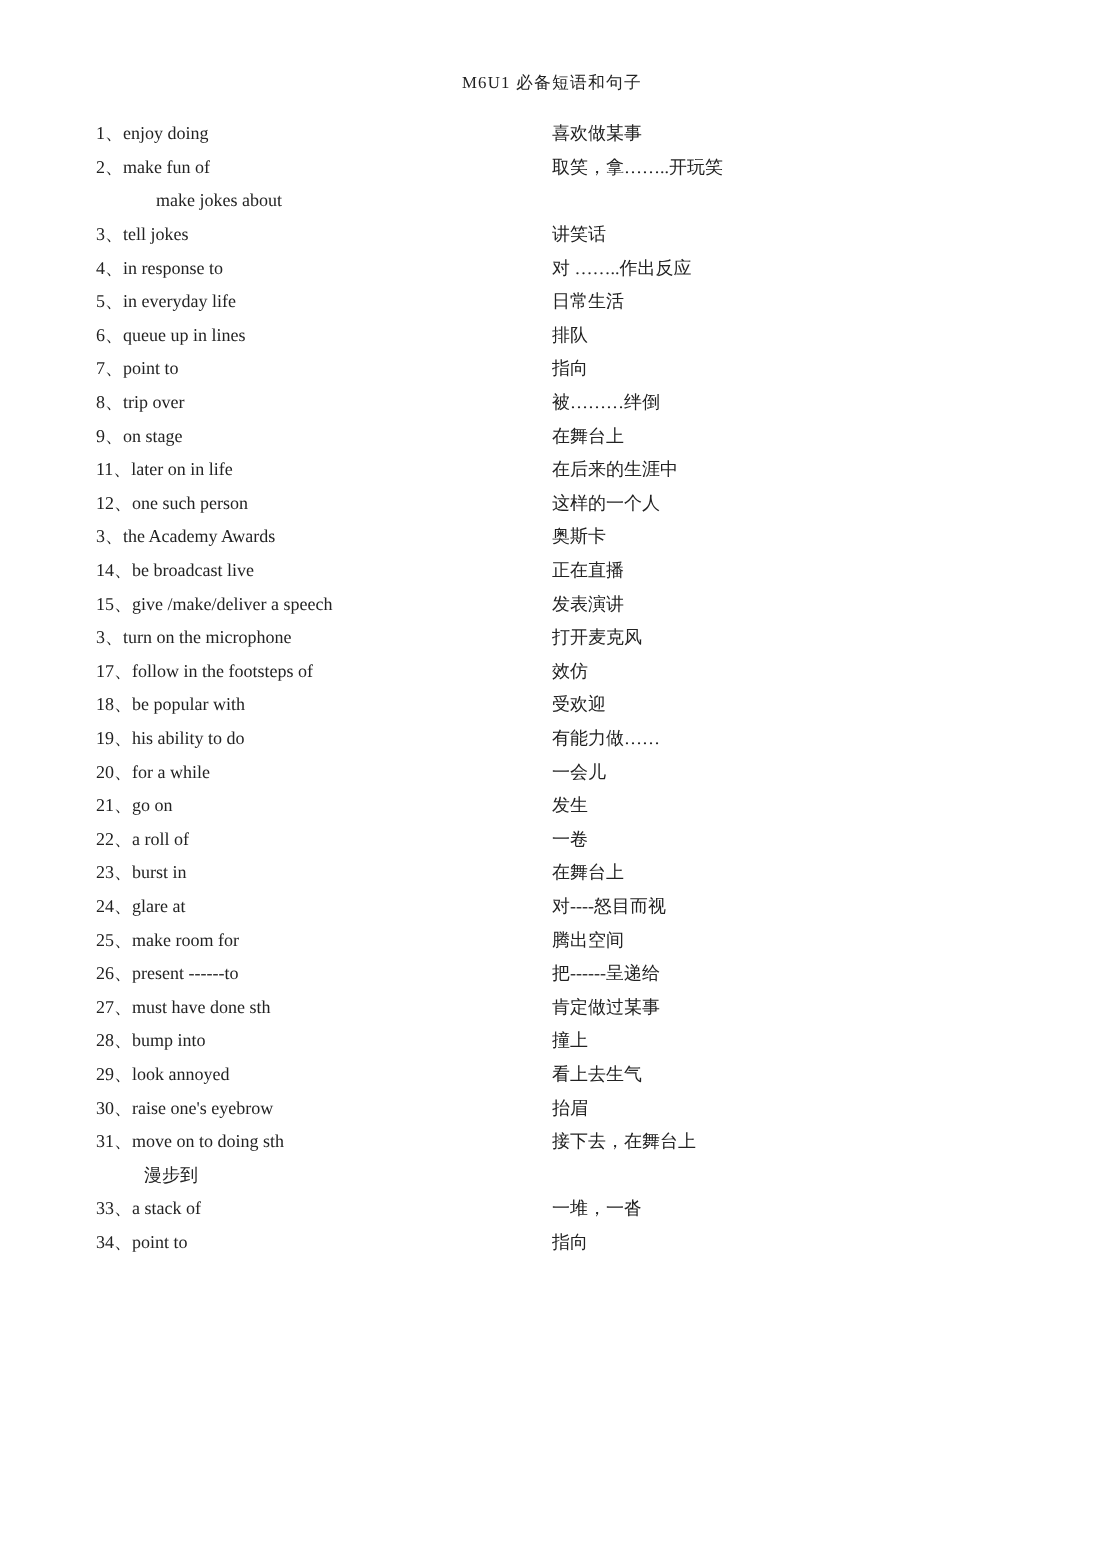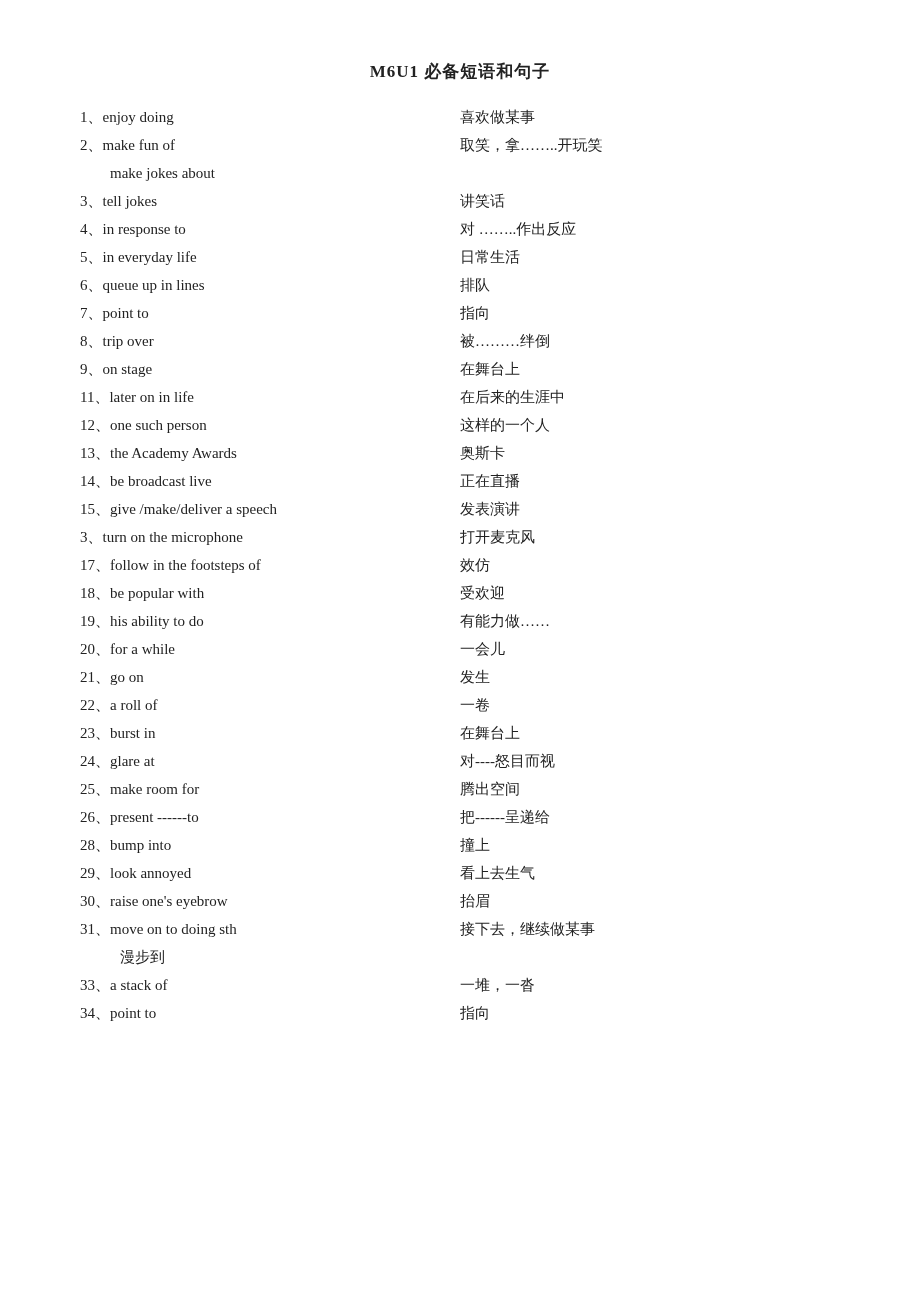--- a/index.html
+++ b/index.html
@@ -13,42 +13,42 @@
       font-family: "SimSun", "宋体", "Times New Roman", serif;
       font-size: 15px;
       color: #222222;
       width: 920px;
       min-height: 1300px;
       padding: 60px 80px 80px 80px;
     }
 
     .page-title {
       text-align: center;
-      font-weight: bold;
-      font-size: 17px;
+      font-weight: normal;
+      font-size: 14px;
       margin-bottom: 22px;
       letter-spacing: 1px;
     }
 
     .phrase-list {
       list-style: none;
       width: 100%;
     }
 
     .phrase-row {
       display: flex;
       flex-direction: row;
       align-items: center;
       min-height: 26px;
       margin-bottom: 2px;
       line-height: 1.7;
     }
 
     .phrase-row.sub-row {
-      margin-left: 30px;
+      margin-left: 50px;
     }
 
     .phrase-en {
       min-width: 340px;
       max-width: 340px;
       font-size: 15px;
       color: #222;
     }
 
     .phrase-zh {
@@ -106,21 +106,21 @@
     </li>
     <li class="phrase-row">
       <span class="phrase-en">11、later on in life</span>
       <span class="phrase-zh"> 在后来的生涯中</span>
     </li>
     <li class="phrase-row">
       <span class="phrase-en">12、one such person</span>
       <span class="phrase-zh">这样的一个人</span>
     </li>
     <li class="phrase-row">
-      <span class="phrase-en">13、the Academy Awards</span>
+      <span class="phrase-en">3、the Academy Awards</span>
       <span class="phrase-zh"> 奥斯卡</span>
     </li>
     <li class="phrase-row">
       <span class="phrase-en">14、be broadcast live</span>
       <span class="phrase-zh">正在直播</span>
     </li>
     <li class="phrase-row">
       <span class="phrase-en">15、give /make/deliver a speech</span>
       <span class="phrase-zh">发表演讲</span>
     </li>
@@ -162,34 +162,38 @@
     </li>
     <li class="phrase-row">
       <span class="phrase-en">25、make room for</span>
       <span class="phrase-zh">腾出空间</span>
     </li>
     <li class="phrase-row">
       <span class="phrase-en">26、present ------to</span>
       <span class="phrase-zh">把------呈递给</span>
     </li>
     <li class="phrase-row">
+      <span class="phrase-en">27、must have done sth</span>
+      <span class="phrase-zh"> 肯定做过某事</span>
+    </li>
+    <li class="phrase-row">
       <span class="phrase-en">28、bump into</span>
       <span class="phrase-zh">撞上</span>
     </li>
     <li class="phrase-row">
       <span class="phrase-en">29、look annoyed</span>
       <span class="phrase-zh">看上去生气</span>
     </li>
     <li class="phrase-row">
       <span class="phrase-en">30、raise one's eyebrow</span>
       <span class="phrase-zh">抬眉</span>
     </li>
     <li class="phrase-row">
       <span class="phrase-en">31、move on to doing sth</span>
-      <span class="phrase-zh">接下去，继续做某事</span>
+      <span class="phrase-zh">接下去，在舞台上</span>
     </li>
     <li class="phrase-row">
       <span class="phrase-zh">漫步到</span>
     </li>
     <li class="phrase-row">
       <span class="phrase-en">33、a stack of</span>
       <span class="phrase-zh"> 一堆，一沓</span>
     </li>
     <li class="phrase-row">
       <span class="phrase-en">34、point to</span>

